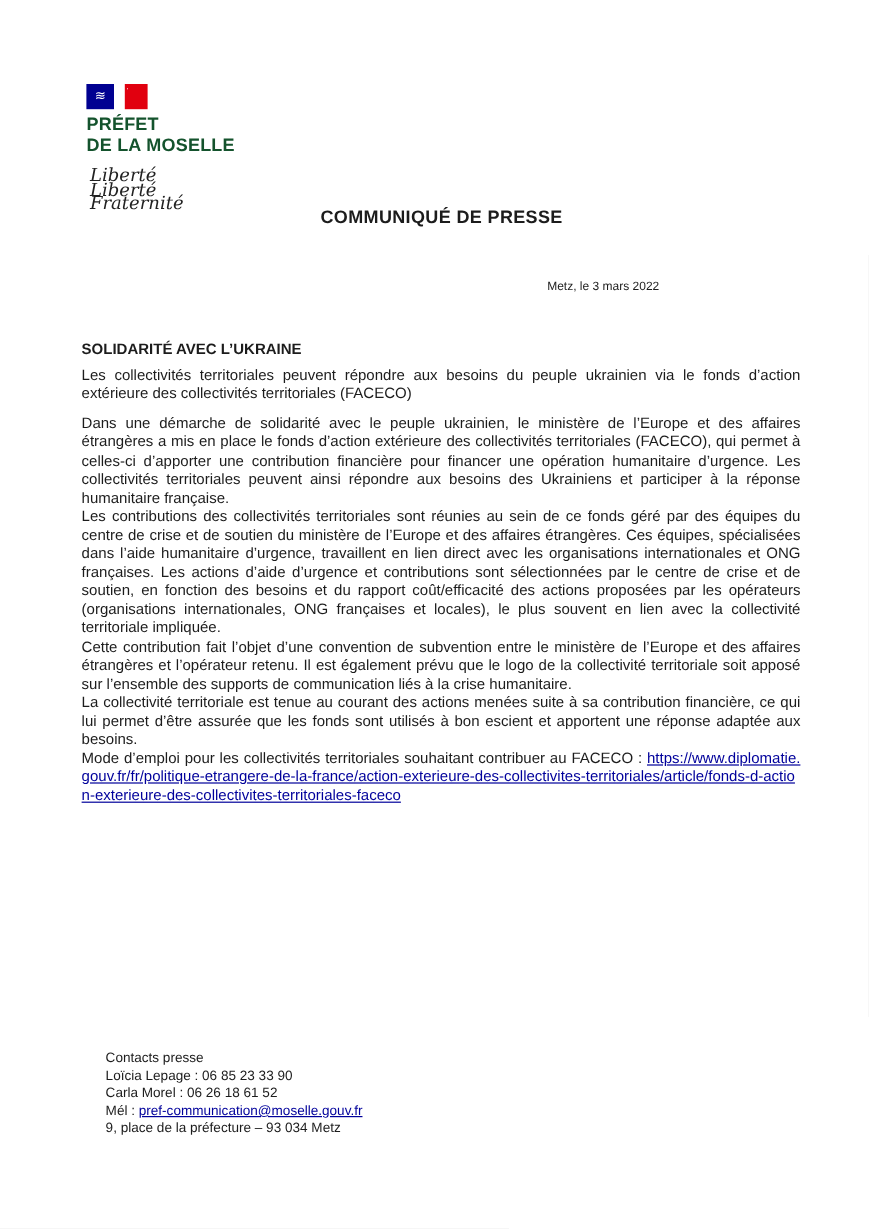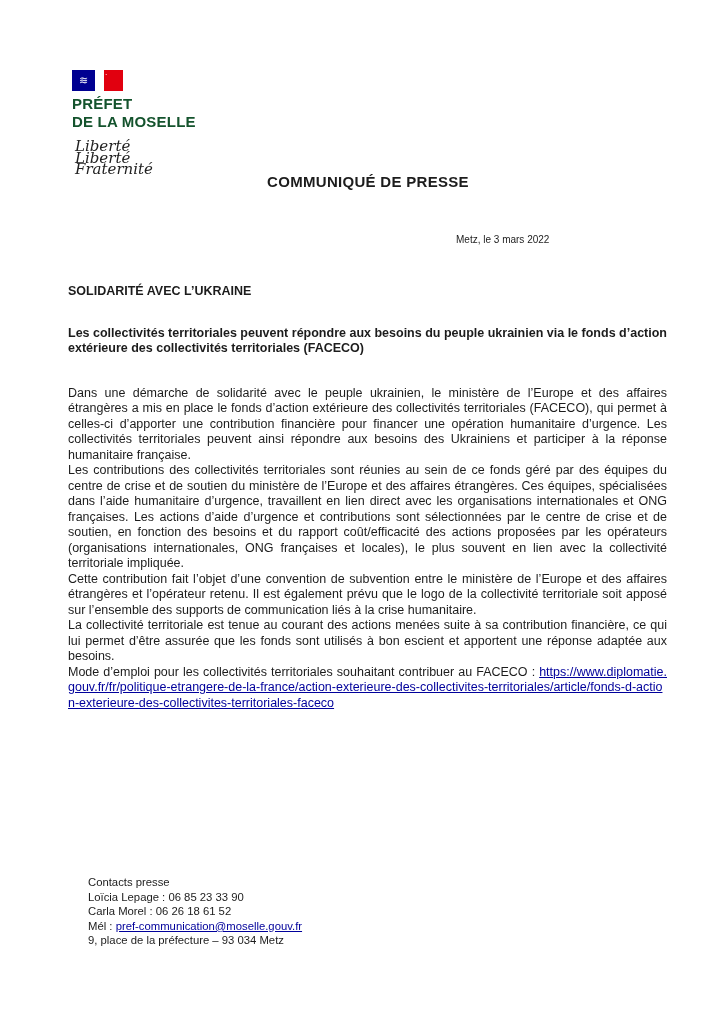--- a/index.html
+++ b/index.html
@@ -37,22 +37,22 @@
     position: absolute; left: 68px; top: 173px; width: 600px;
     text-align: center; font-weight: bold; font-size: 15px; letter-spacing: 0.3px;
   }
   .date-line { position: absolute; left: 456px; top: 234px; font-size: 10px; }
 
   
   .main {
     position: absolute; left: 68px; top: 284px; width: 599px;
     font-size: 12.5px; line-height: 15.5px; text-align: justify;
   }
-  .section-heading { font-size: 12.5px; font-weight: bold; margin: 0 0 26px 0; }
-  .headline { font-weight: bold; margin: 0 0 29px 0; }
+  .section-heading { font-size: 12.5px; font-weight: bold; margin: 0 0 6px 0; }
+  .headline { font-weight: normal; margin: 0 0 9px 0; }
   .main p { margin: 0; }
   .par-1 { margin-bottom: 16px; }
   .par-2 { margin-bottom: 26px; }
   .par-3 { margin-bottom: 22px; }
   .par-4 { margin-bottom: 16px; }
   .mode-demploi { margin: 0; }
   .doc-link {
     color: #00009b; text-decoration: underline;
     overflow-wrap: break-word; word-break: break-all;
   }

